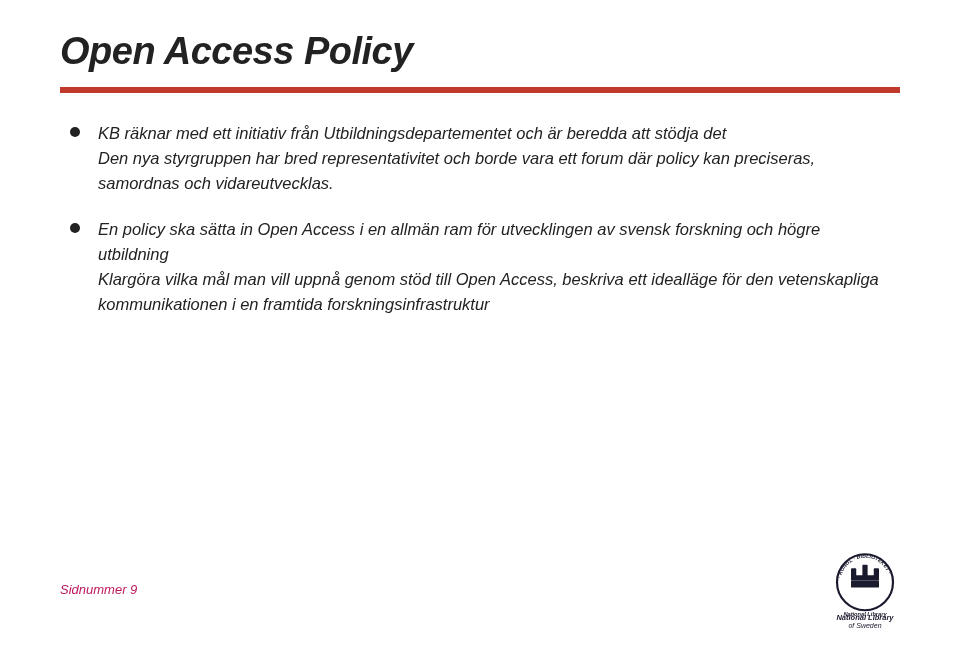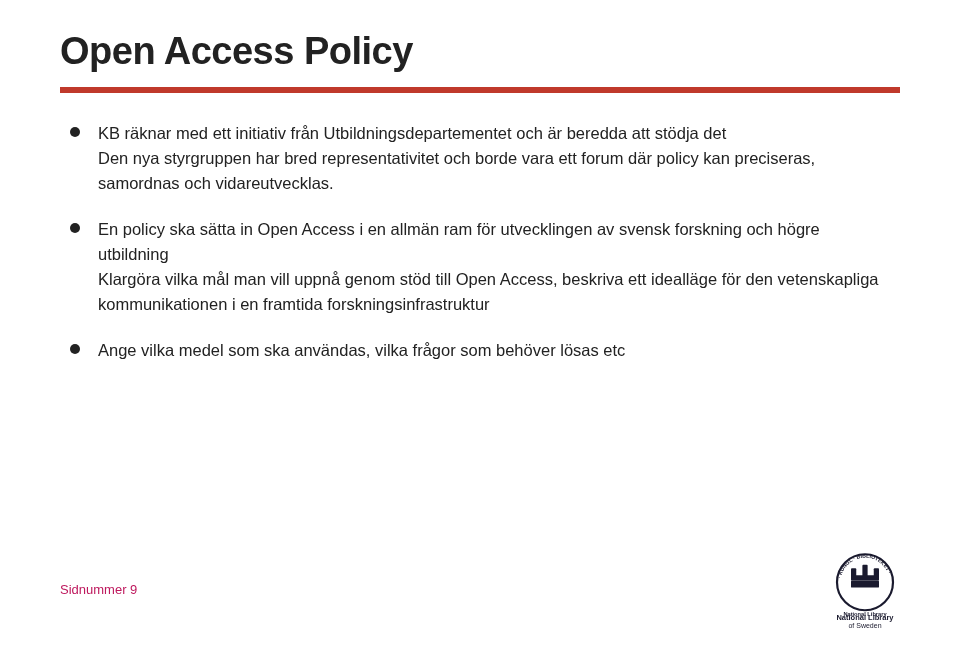--- a/index.html
+++ b/index.html
@@ -16,20 +16,21 @@
       position: relative;
       overflow: hidden;
     }
 
     .page-container {
       width: 960px;
       height: 647px;
       background: #ffffff;
       position: relative;
       padding: 30px 60px 40px 60px;
+      font-style: italic;
     }
 
     .page-title {
       font-size: 38px;
       font-weight: bold;
       color: #222222;
       margin-bottom: 0px;
       letter-spacing: -0.5px;
     }
 
@@ -123,26 +124,20 @@
       </li>
 
       <li class="bullet-item">
         <span class="bullet-dot"></span>
         <span class="bullet-text">
           En policy ska sätta in Open Access i en allmän ram för utvecklingen av svensk forskning och högre utbildning<br>
           Klargöra vilka mål man vill uppnå genom stöd till Open Access, beskriva ett idealläge för den vetenskapliga kommunikationen i en framtida forskningsinfrastruktur
         </span>
       </li>
 
-      <li class="bullet-item">
-        <span class="bullet-dot"></span>
-        <span class="bullet-text">
-          Ange vilka medel som ska användas, vilka frågor som behöver lösas etc
-        </span>
-      </li>
 
     </ul>
   </div>
 
   <div class="footer">
     <span class="page-number">
       <span>Sidnummer</span>&nbsp;<span>9</span>
     </span>
 
     <div class="kb-logo">

